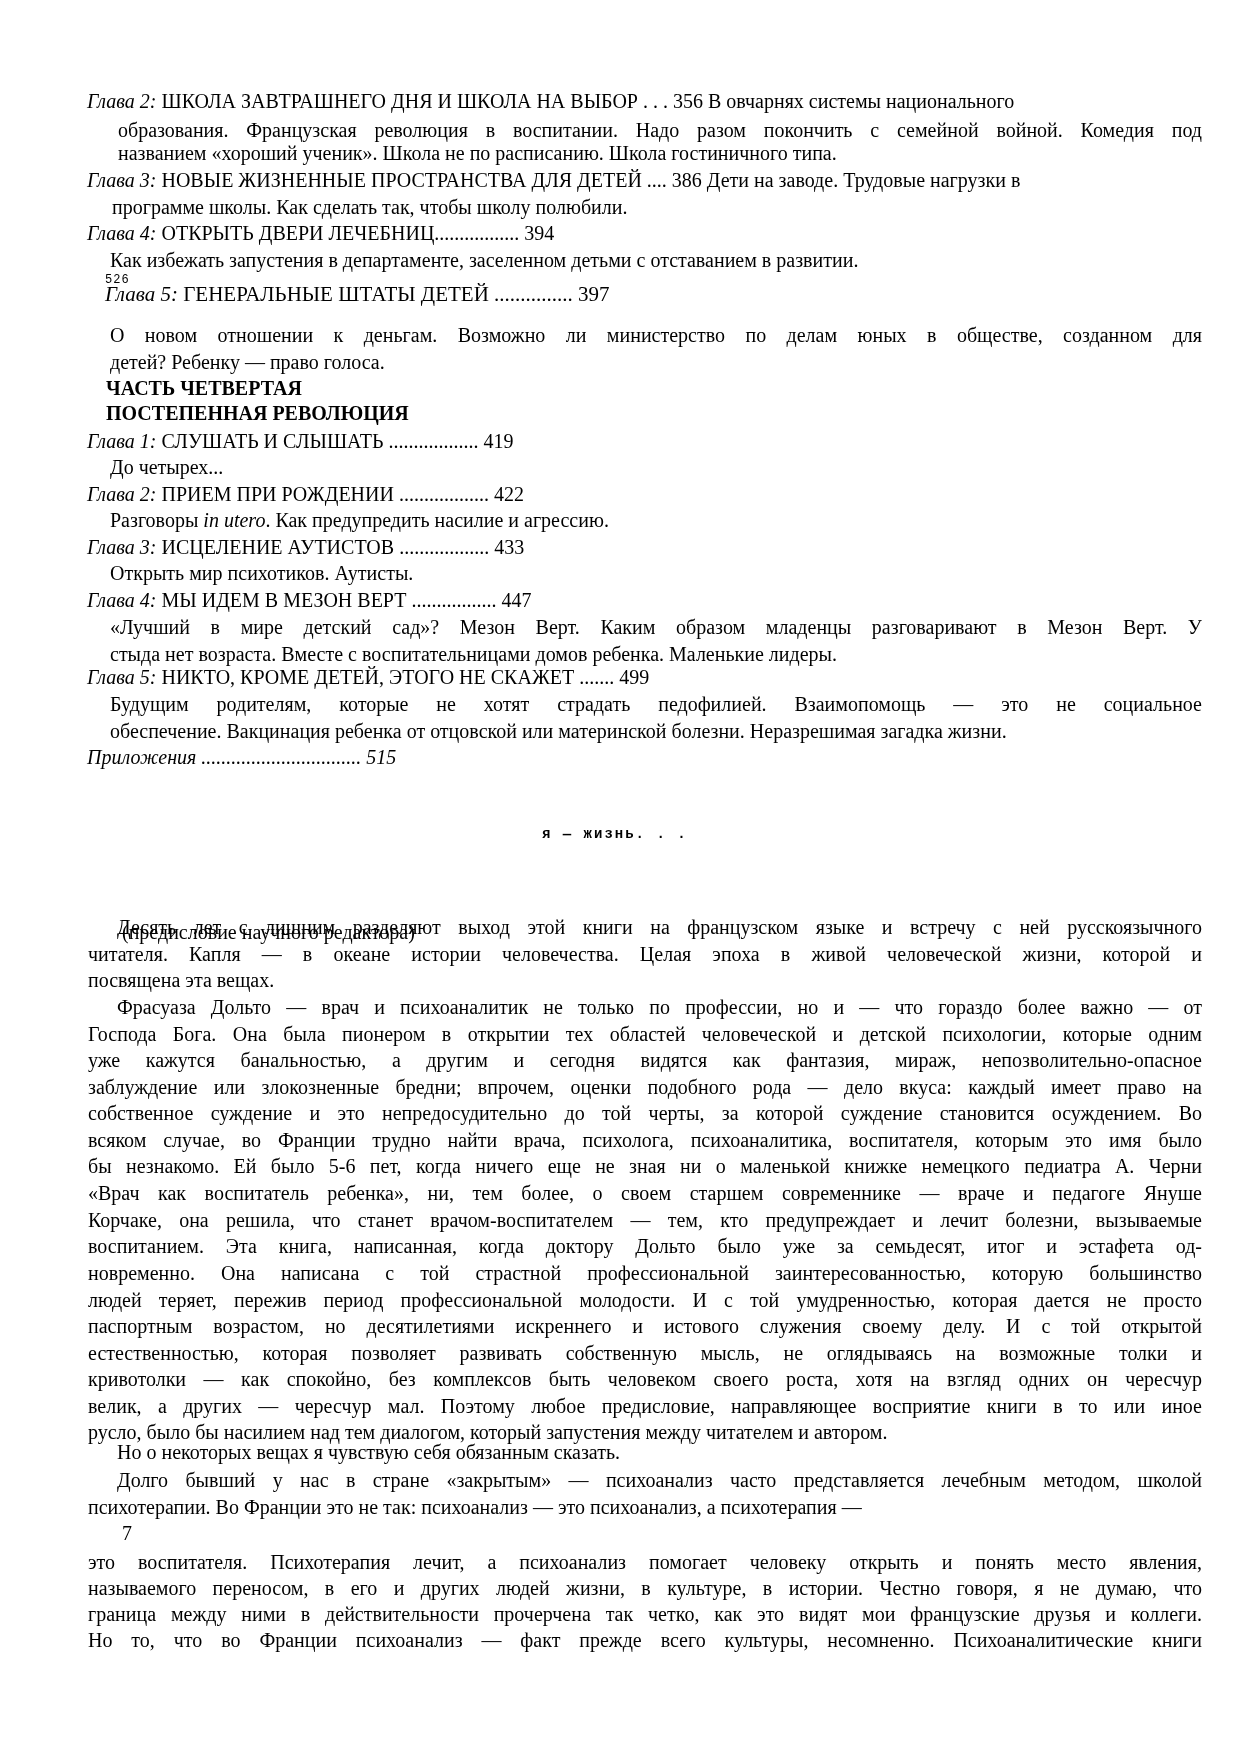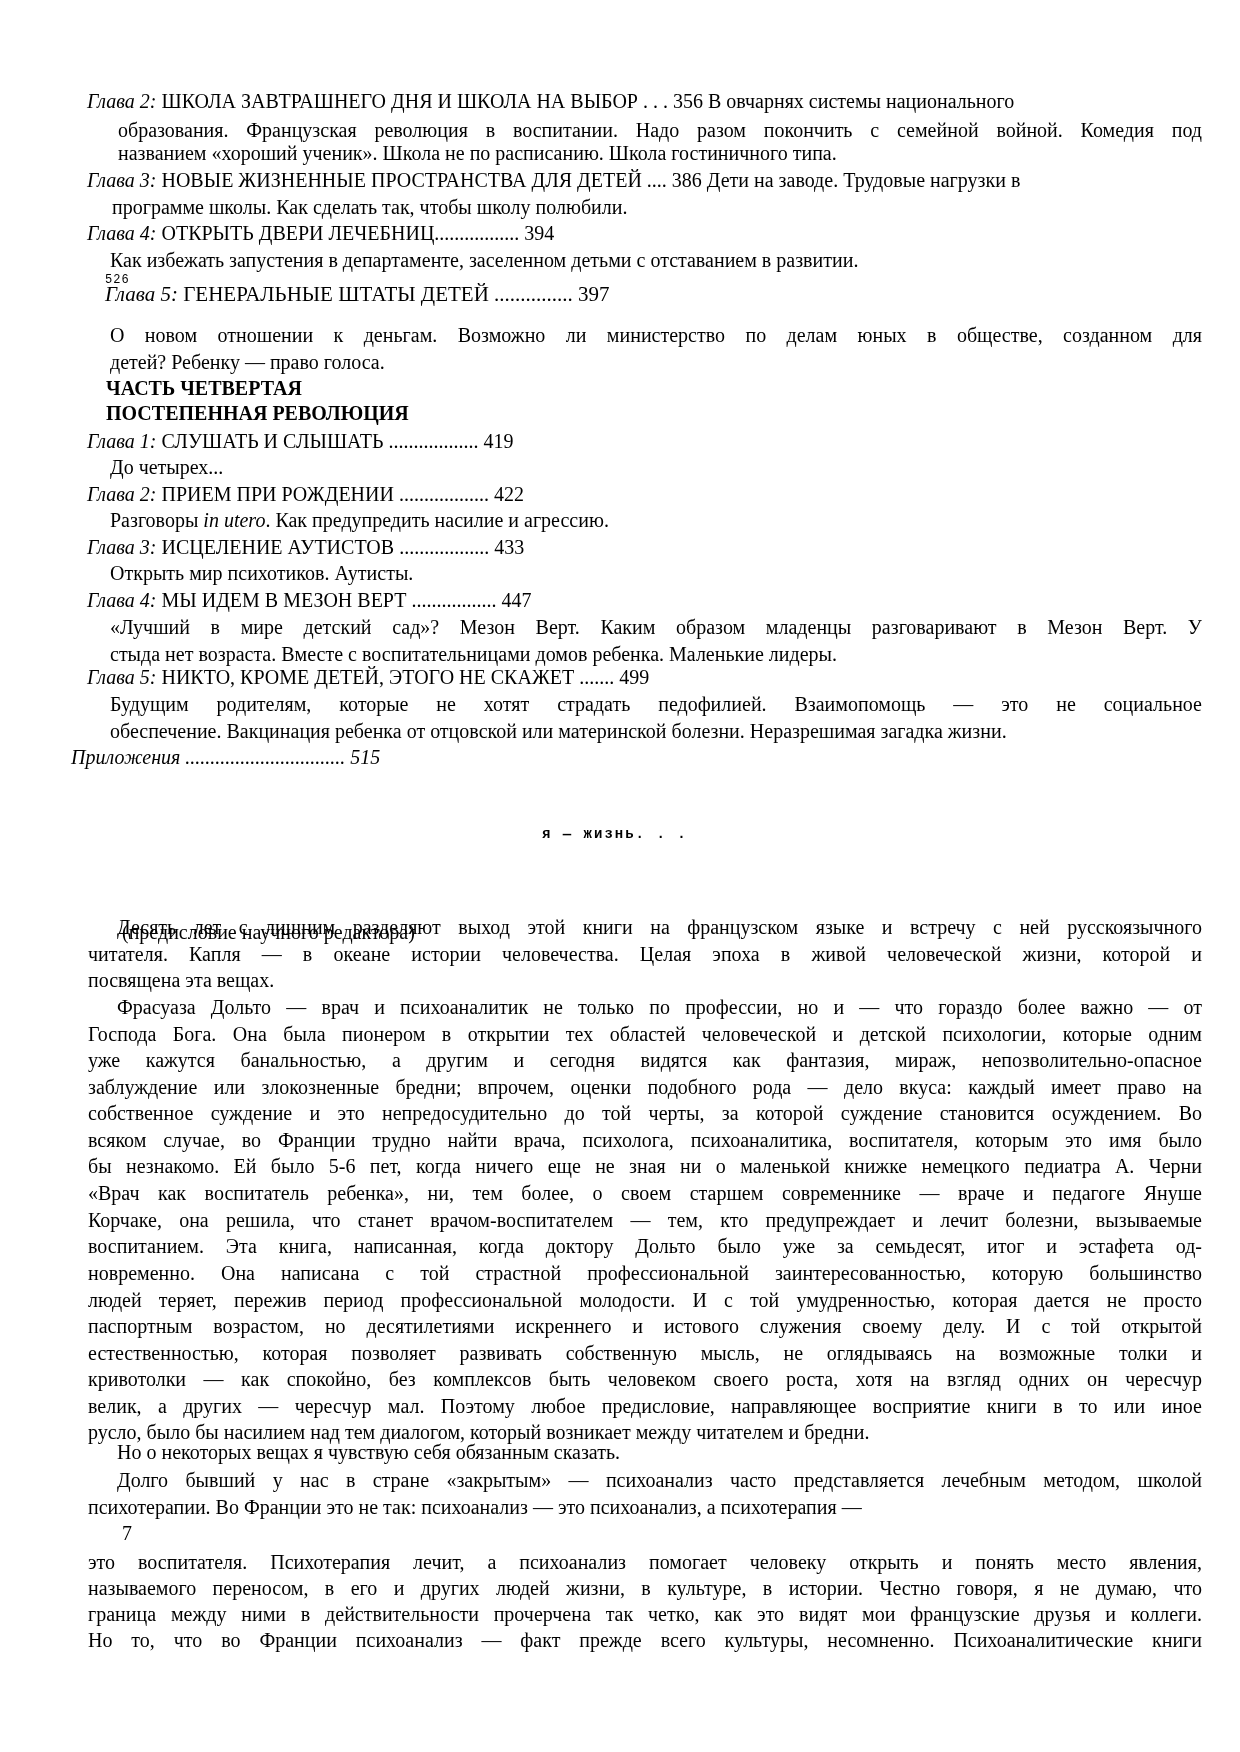--- a/index.html
+++ b/index.html
@@ -83,21 +83,21 @@
 </div>
 
 <div>
   <div class="ln" style="left:87px; top:665px;">
     <span class="it">Глава 5:</span><span> НИКТО, КРОМЕ ДЕТЕЙ, ЭТОГО НЕ СКАЖЕТ .......  499</span>
   </div>
   <div class="ln j" style="left:110px; top:692px; width:1092px;">Будущим родителям, которые  не хотят страдать педофилией. Взаимопомощь — это не социальное</div>
   <div class="ln" style="left:110px; top:719px;">обеспечение. Вакцинация ребенка от отцовской или материнской болезни. Неразрешимая загадка жизни.</div>
 </div>
 
-<div class="ln it" style="left:71px; top:745px;">Приложения ................................ 515</div>
+<div class="ln it" style="left:87px; top:745px;">Приложения ................................ 515</div>
 
 <div class="heading" style="left:542px; top:826px;">я — жизнь. . .</div>
 <div class="ln" style="left:122px; top:888px;margin-top:32px;">(предисловие научного редактора)</div>
 
 <div id="preface-body">
     <div class="ln j" style="left: 117px; top: 915px; width: 1085px;">Десять лет с лишним разделяют выход этой книги на французском языке и встречу с ней русскоязычного</div>
     <div class="ln j" style="left: 88px; top: 942px; width: 1114px;">читателя. Капля — в океане истории человечества. Целая эпоха в живой человеческой жизни, которой и</div>
     <div class="ln" style="left: 88px; top: 968px;">посвящена эта вещах.</div>
     <div class="ln j" style="left: 117px; top: 995px; width: 1085px;">Фрасуаза Дольто — врач и психоаналитик не только по профессии, но и — что гораздо более важно — от</div>
     <div class="ln j" style="left: 88px; top: 1022px; width: 1114px;">Господа Бога. Она была пионером в открытии тех областей человеческой и детской психологии, которые одним</div>
@@ -108,21 +108,21 @@
     <div class="ln j" style="left: 88px; top: 1154px; width: 1114px;">бы незнакомо. Ей было 5-6 пет, когда ничего еще не зная ни о маленькой книжке немецкого педиатра А. Черни</div>
     <div class="ln j" style="left: 88px; top: 1181px; width: 1114px;">«Врач как воспитатель ребенка», ни, тем более, о своем старшем современнике — враче и педагоге Януше</div>
     <div class="ln j" style="left: 88px; top: 1208px; width: 1114px;">Корчаке, она решила, что станет врачом-воспитателем — тем, кто предупреждает и лечит болезни, вызываемые</div>
     <div class="ln j" style="left: 88px; top: 1234px; width: 1114px;">воспитанием. Эта книга, написанная, когда доктору Дольто было уже за семьдесят, итог и эстафета од-</div>
     <div class="ln j" style="left: 88px; top: 1261px; width: 1114px;">новременно. Она написана с той страстной профессиональной заинтересованностью, которую большинство</div>
     <div class="ln j" style="left: 88px; top: 1288px; width: 1114px;">людей теряет, пережив период профессиональной молодости. И с той умудренностью, которая дается не просто</div>
     <div class="ln j" style="left: 88px; top: 1314px; width: 1114px;">паспортным возрастом, но десятилетиями искреннего и истового служения своему делу. И с той открытой</div>
     <div class="ln j" style="left: 88px; top: 1341px; width: 1114px;">естественностью, которая позволяет развивать собственную мысль, не оглядываясь на возможные толки и</div>
     <div class="ln j" style="left: 88px; top: 1367px; width: 1114px;">кривотолки — как спокойно, без комплексов быть человеком своего роста, хотя на взгляд одних он чересчур</div>
     <div class="ln j" style="left: 88px; top: 1394px; width: 1114px;">велик, а других — чересчур мал. Поэтому любое предисловие, направляющее восприятие книги в то или иное</div>
-    <div class="ln" style="left: 88px; top: 1420px;">русло, было бы насилием над тем диалогом, который возникает между читателем и бредни.</div>
+    <div class="ln" style="left: 88px; top: 1420px;">русло, было бы насилием над тем диалогом, который запустения между читателем и автором.</div>
     <div class="ln" style="left: 117px; top: 1440px;">Но о некоторых вещах я чувствую себя обязанным сказать.</div>
     <div class="ln j" style="left: 117px; top: 1468px; width: 1085px;">Долго бывший у нас в стране «закрытым» — психоанализ часто представляется лечебным методом, школой</div>
     <div class="ln" style="left: 88px; top: 1495px;">психотерапии. Во Франции это не так: психоанализ — это психоанализ, а психотерапия —</div>
   </div>
 
 <div class="ln" style="left:122px; top:1521px;">7</div>
 
 <div id="preface-cont">
     <div class="ln j" style="left: 88px; top: 1550px; width: 1114px;">это воспитателя. Психотерапия лечит, а психоанализ помогает человеку открыть и понять место явления,</div>
     <div class="ln j" style="left: 88px; top: 1576px; width: 1114px;">называемого переносом, в его и других людей жизни, в культуре, в истории. Честно говоря, я не думаю, что</div>

